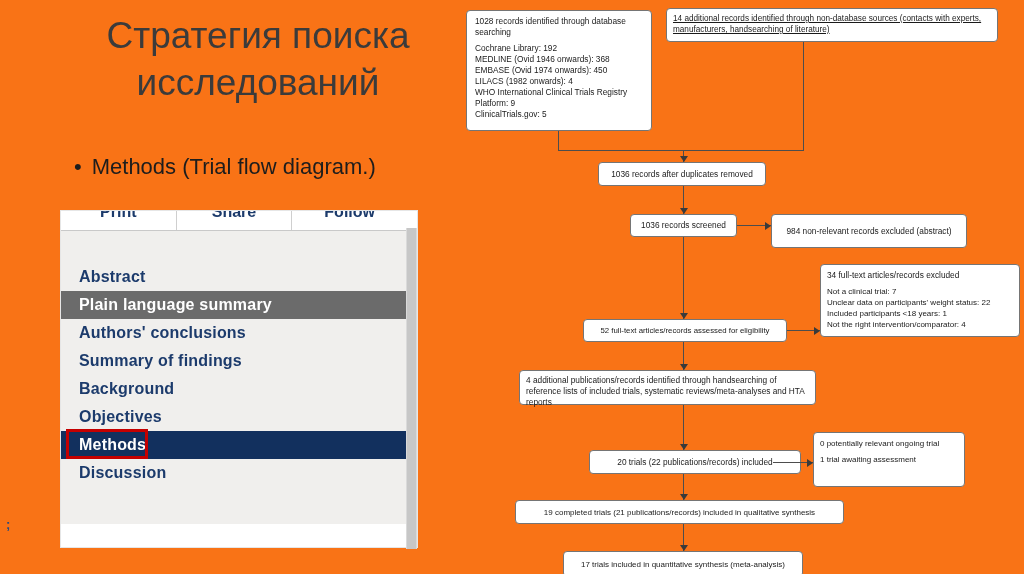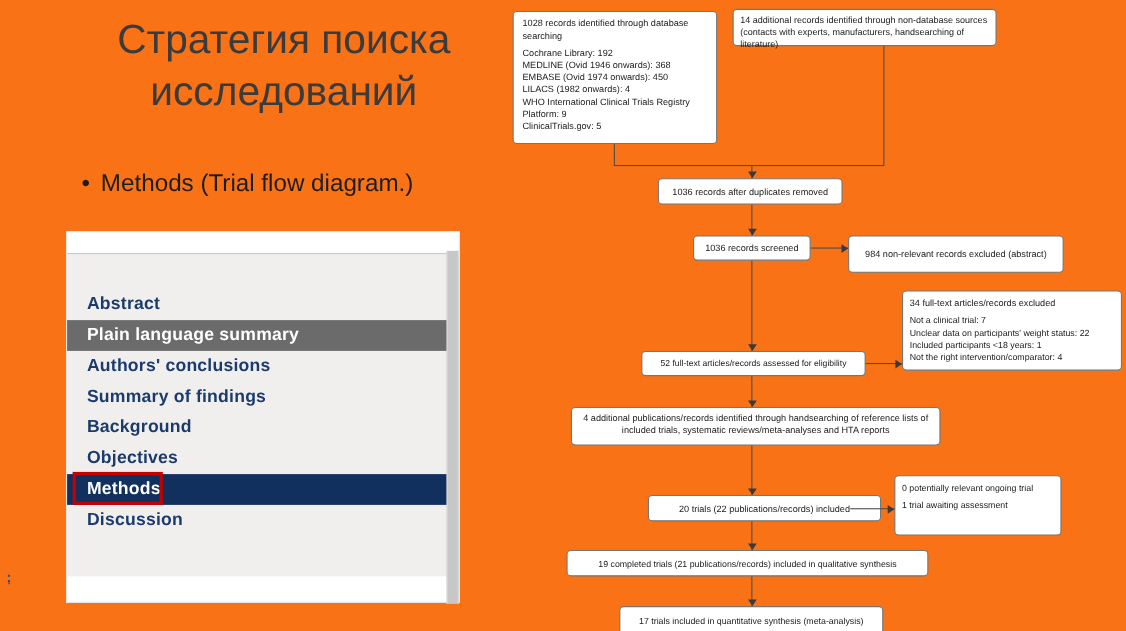--- a/index.html
+++ b/index.html
@@ -34,27 +34,27 @@
 
   
   .fbox{position:absolute;box-sizing:border-box;background:#fff;border:1px solid #757575;
         border-radius:4px;font-size:8.3px;line-height:11px;color:#1a1a1a;padding:5px 8px;}
   .fbox.center{display:flex;align-items:center;justify-content:center;text-align:center;padding:2px 4px;}
   .fbox .para + .para{margin-top:5px;}
   .fs8{font-size:8px;}
   .nowrap{white-space:nowrap;}
 
   #fb-database{left:466px;top:10px;width:186px;height:121px;}
-  #fb-nondatabase{left:666px;top:8px;width:240px;height:34px;padding:4px 6px;font-size:8.2px;}
+  #fb-nondatabase{left:666px;top:8px;width:332px;height:34px;padding:4px 6px;font-size:8.2px;text-decoration:underline;}
   #fb-duplicates{left:598px;top:162px;width:168px;height:24px;}
   #fb-screened{left:630px;top:214px;width:107px;height:23px;}
   #fb-excluded-abstract{left:771px;top:214px;width:196px;height:34px;}
   #fb-fulltext-excluded{left:820px;top:264px;width:200px;height:73px;padding:5px 6px;}
   #fb-eligibility{left:583px;top:319px;width:204px;height:23px;font-size:7.8px;}
-  #fb-handsearch{left:519px;top:370px;width:336px;height:35px;padding:4px 6px;text-align:center;}
+  #fb-handsearch{left:519px;top:370px;width:297px;height:35px;padding:4px 6px;}
   #fb-included{left:589px;top:450px;width:212px;height:24px;}
   #fb-ongoing{left:813px;top:432px;width:152px;height:55px;padding:5px 6px;}
   #fb-qualitative{left:515px;top:500px;width:329px;height:24px;}
   #fb-quantitative{left:563px;top:551px;width:240px;height:26px;}
 
   .vline{position:absolute;width:1px;background:#4d4d4d;}
   .hline{position:absolute;height:1px;background:#4d4d4d;}
   .arr-down::after{content:"";position:absolute;left:-3.5px;bottom:0;width:0;height:0;
                    border-left:4px solid transparent;border-right:4px solid transparent;
                    border-top:6px solid #3a3a3a;}
@@ -85,20 +85,31 @@
     <div>исследований</div>
   </div>
 
   <div id="bullet">
     <span class="marker">•</span><span>Methods (Trial flow diagram.)</span>
   </div>
 
   <div id="stray">;</div>
 
   <div id="sidebar">
+    <div class="sb-toolbar">
+      <div class="sb-tool">
+          <span>Print</span>
+        </div>
+      <div class="sb-tool">
+          <span>Share</span>
+        </div>
+      <div class="sb-tool">
+          <span>Follow</span>
+        </div>
+    </div>
     <div class="sb-nav">
       <div class="sb-row">Abstract</div>
       <div class="sb-row gray">Plain language summary</div>
       <div class="sb-row">Authors' conclusions</div>
       <div class="sb-row">Summary of findings</div>
       <div class="sb-row">Background</div>
       <div class="sb-row">Objectives</div>
       <div class="sb-row navy">Methods</div>
       <div class="sb-row">Discussion</div>
     </div>

